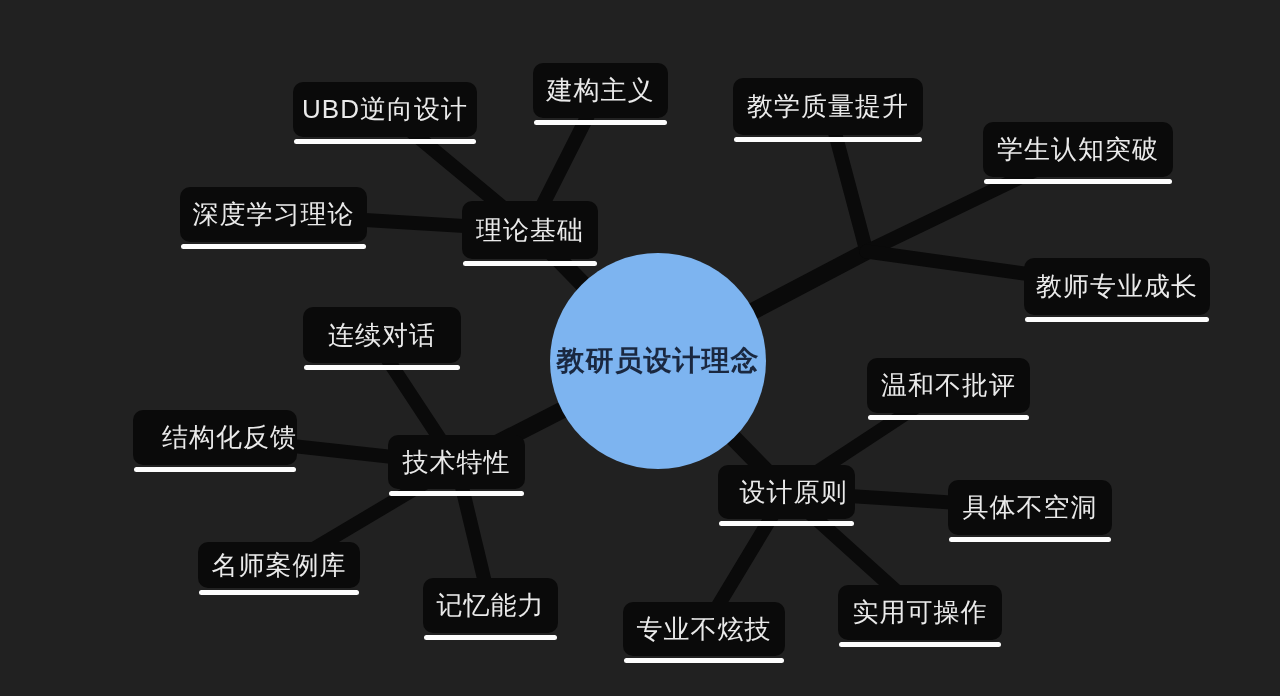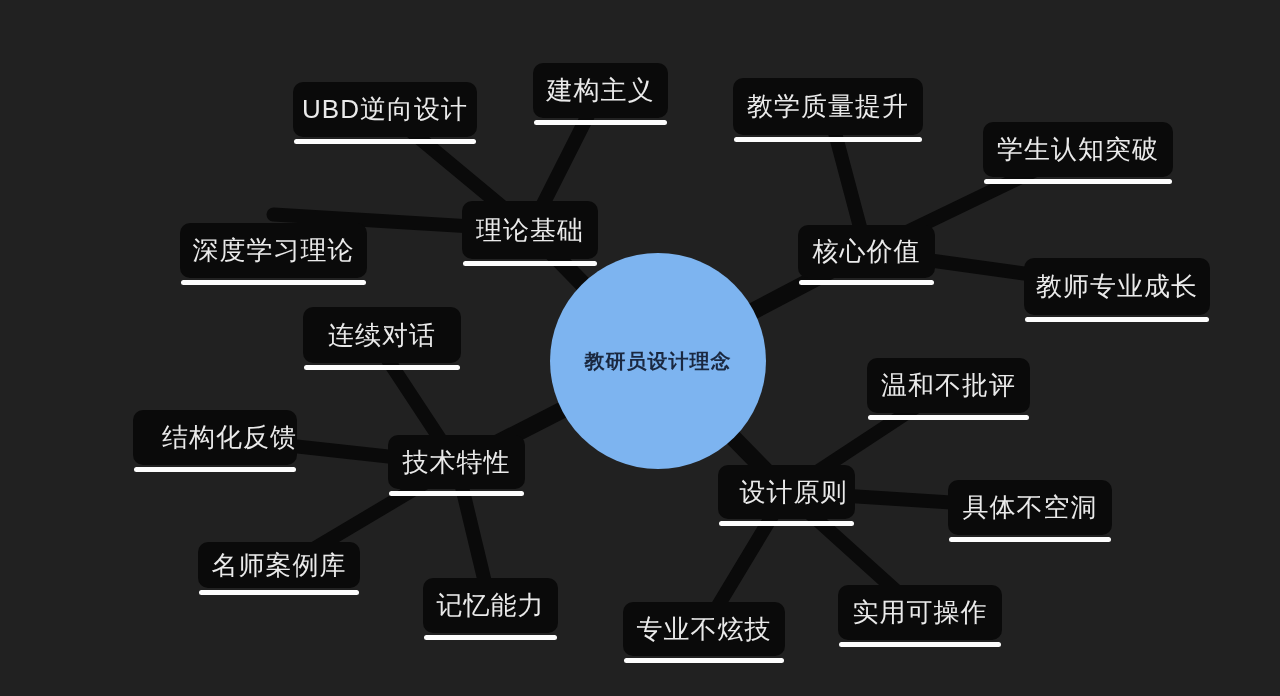--- a/index.html
+++ b/index.html
@@ -38,21 +38,21 @@
     border-radius: 3px;
   }
   #central {
     position: absolute;
     border-radius: 50%;
     background: var(--center-fill, #7db4f0);
     display: flex;
     align-items: center;
     justify-content: center;
     color: var(--center-text, #1a2840);
-    font-size: 20px;
+    font-size: 28px;
     font-weight: 700;
     letter-spacing: 1px;
     white-space: nowrap;
   }
 </style>
 </head>
 <body>
 
 <div id="canvas">
   <svg id="edges" width="1280" height="696">
@@ -77,42 +77,38 @@
     </svg>
   <div id="nodes">
       <div class="node" style="left: 293px; top: 82px; width: 184px; height: 55px;">
         <span class="label">UBD逆向设计</span>
         <div class="underline"></div>
       </div>
       <div class="node" style="left: 533px; top: 63px; width: 135px; height: 55px;">
         <span class="label">建构主义</span>
         <div class="underline"></div>
       </div>
-      <div class="node" style="left: 180px; top: 187px; width: 187px; height: 55px; margin-top: 36px;">
+      <div class="node" style="left: 180px; top: 187px; width: 187px; height: 55px;">
         <span class="label">深度学习理论</span>
         <div class="underline"></div>
       </div>
       <div class="node" style="left: 462px; top: 201px; width: 136px; height: 58px;">
         <span class="label">理论基础</span>
         <div class="underline"></div>
       </div>
       <div class="node" style="left: 733px; top: 78px; width: 190px; height: 57px;">
         <span class="label">教学质量提升</span>
         <div class="underline"></div>
       </div>
       <div class="node" style="left: 983px; top: 122px; width: 190px; height: 55px;">
         <span class="label">学生认知突破</span>
         <div class="underline"></div>
       </div>
       <div class="node" style="left: 1024px; top: 258px; width: 186px; height: 57px;">
         <span class="label">教师专业成长</span>
-        <div class="underline"></div>
-      </div>
-      <div class="node" style="left: 798px; top: 225px; width: 137px; height: 53px;">
-        <span class="label">核心价值</span>
         <div class="underline"></div>
       </div>
       <div class="node" style="left: 303px; top: 307px; width: 158px; height: 56px;">
         <span class="label">连续对话</span>
         <div class="underline"></div>
       </div>
       <div class="node" style="left: 133px; top: 410px; width: 164px; height: 55px; justify-content: flex-end;">
         <span class="label">结构化反馈</span>
         <div class="underline"></div>
       </div>

